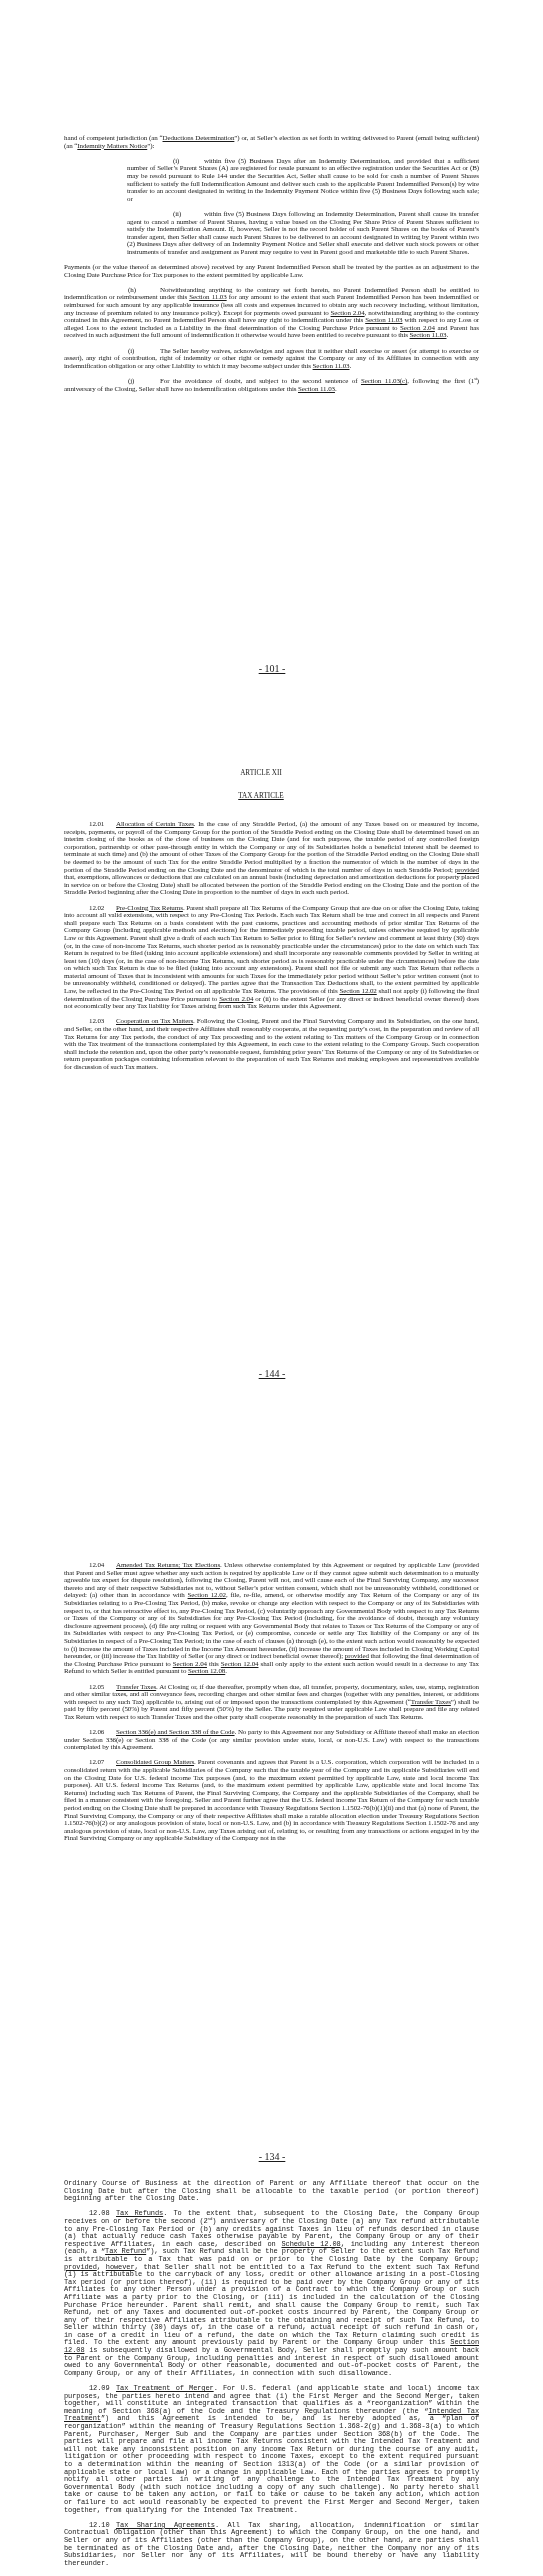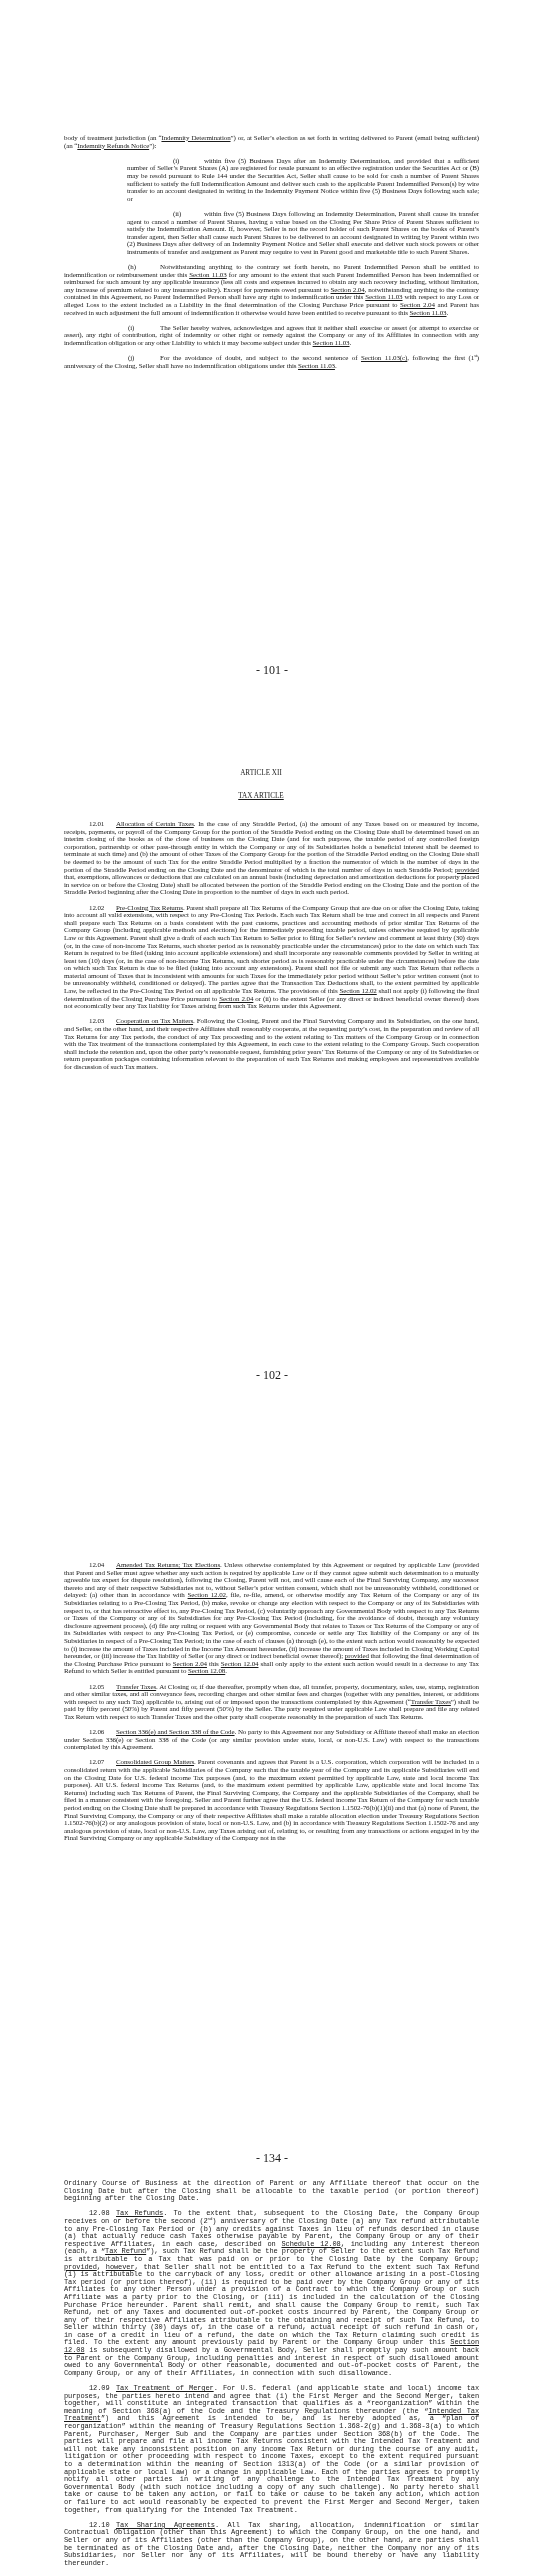--- a/index.html
+++ b/index.html
@@ -7,45 +7,46 @@
          font-family: "Liberation Serif", "DejaVu Serif", serif; color: #1a1a1a; }
   .block { position: absolute; left: 64px; width: 415px; font-size: 7px; line-height: 7.6px;
            text-align: justify; letter-spacing: -0.1px; }
   .block p { margin: 0 0 7.6px 0; }
   .para-indent { text-indent: 25px; }
   .sub-indent { margin-left: 63px !important; }
   .lbl { display: inline-block; }
   .sec-num { display: inline-block; width: 27px; }
   .u { text-decoration: underline; text-underline-offset: 1px; }
   sup { font-size: 4.1px; line-height: 0; vertical-align: 2.6px; }
-  .pgnum { position: absolute; left: 0; width: 544px; text-align: center; font-size: 12px; }
+  .pgnum { position: absolute; left: 0; width: 544px; text-align: center; font-size: 10px; text-decoration: underline; }
   .heading { position: absolute; left: 0; width: 522px; text-align: center; font-size: 7.2px; }
 </style>
 </head>
 <body>
 
 <div class="block" style="top:135px;">
-    <p><span>body of treatment jurisdiction (an “</span><span class="u">Indemnity Determination</span><span>”) or, at Seller’s election as set forth in writing delivered to Parent (email being sufficient) (an “</span><span class="u">Indemnity Refunds Notice</span><span>”):</span></p>
+    <p><span>hand of competent jurisdiction (an “</span><span class="u">Deductions Determination</span><span>”) or, at Seller’s election as set forth in writing delivered to Parent (email being sufficient) (an “</span><span class="u">Indemnity Matters Notice</span><span>”):</span></p>
     <p class="sub-indent"><span class="lbl" style="margin-left: 46px; width: 31px;">(i)</span><span>within five (5) Business Days after an Indemnity Determination, and provided that a sufficient number of Seller’s Parent Shares (A) are registered for resale pursuant to an effective registration under the Securities Act or (B) may be resold pursuant to Rule 144 under the Securities Act, Seller shall cause to be sold for cash a number of Parent Shares sufficient to satisfy the full Indemnification Amount and deliver such cash to the applicable Parent Indemnified Person(s) by wire transfer to an account designated in writing in the Indemnity Payment Notice within five (5) Business Days following such sale; or</span></p>
     <p class="sub-indent"><span class="lbl" style="margin-left: 46px; width: 31px;">(ii)</span><span>within five (5) Business Days following an Indemnity Determination, Parent shall cause its transfer agent to cancel a number of Parent Shares, having a value based on the Closing Per Share Price of Parent Shares sufficient to satisfy the Indemnification Amount. If, however, Seller is not the record holder of such Parent Shares on the books of Parent’s transfer agent, then Seller shall cause such Parent Shares to be delivered to an account designated in writing by Parent within two (2) Business Days after delivery of an Indemnity Payment Notice and Seller shall execute and deliver such stock powers or other instruments of transfer and assignment as Parent may require to vest in Parent good and marketable title to such Parent Shares.</span></p>
+    <p><span>Payments (or the value thereof as determined above) received by any Parent Indemnified Person shall be treated by the parties as an adjustment to the Closing Date Purchase Price for Tax purposes to the extent permitted by applicable Law.</span></p>
     <p class="para-indent"><span class="lbl" style="margin-left: 39px; width: 32px; text-indent: 0px;">(h)</span><span>Notwithstanding anything to the contrary set forth herein, no Parent Indemnified Person shall be entitled to indemnification or reimbursement under this </span><span class="u">Section 11.03</span><span> for any amount to the extent that such Parent Indemnified Person has been indemnified or reimbursed for such amount by any applicable insurance (less all costs and expenses incurred to obtain any such recovery including, without limitation, any increase of premium related to any insurance policy).  Except for payments owed pursuant to </span><span class="u">Section 2.04</span><span>, notwithstanding anything to the contrary contained in this Agreement, no Parent Indemnified Person shall have any right to indemnification under this </span><span class="u">Section 11.03</span><span> with respect to any Loss or alleged Loss to the extent included as a Liability in the final determination of the Closing Purchase Price pursuant to </span><span class="u">Section 2.04</span><span> and Parent has received in such adjustment the full amount of indemnification it otherwise would have been entitled to receive pursuant to this </span><span class="u">Section 11.03</span><span>.</span></p>
     <p class="para-indent"><span class="lbl" style="margin-left: 39px; width: 32px; text-indent: 0px;">(i)</span><span>The Seller hereby waives, acknowledges and agrees that it neither shall exercise or assert (or attempt to exercise or assert), any right of contribution, right of indemnity or other right or remedy against the Company or any of its Affiliates in connection with any indemnification obligation or any other Liability to which it may become subject under this </span><span class="u">Section 11.03</span><span>.</span></p>
     <p class="para-indent"><span class="lbl" style="margin-left: 39px; width: 32px; text-indent: 0px;">(j)</span><span>For the avoidance of doubt, and subject to the second sentence of </span><span class="u">Section 11.03(c)</span><span>, following the first (1</span><sup>st</sup><span>) anniversary of the Closing, Seller shall have no indemnification obligations under this </span><span class="u">Section 11.03</span><span>.</span></p>
   </div>
 <div class="pgnum" style="top:663px;">- 101 -</div>
 
 <div class="heading" style="top:769px;">ARTICLE XII</div>
 <div class="heading u" style="top:792px;">TAX ARTICLE</div>
 
 <div class="block" style="top:821px;">
     <p class="para-indent"><span class="sec-num" style="text-indent: 0px;">12.01</span><span class="u">Allocation of Certain Taxes</span><span>. In the case of any Straddle Period, (a) the amount of any Taxes based on or measured by income, receipts, payments, or payroll of the Company Group for the portion of the Straddle Period ending on the Closing Date shall be determined based on an interim closing of the books as of the close of business on the Closing Date (and for such purpose, the taxable period of any controlled foreign corporation, partnership or other pass-through entity in which the Company or any of its Subsidiaries holds a beneficial interest shall be deemed to terminate at such time) and (b) the amount of other Taxes of the Company Group for the portion of the Straddle Period ending on the Closing Date shall be deemed to be the amount of such Tax for the entire Straddle Period multiplied by a fraction the numerator of which is the number of days in the portion of the Straddle Period ending on the Closing Date and the denominator of which is the total number of days in such Straddle Period; </span><span class="u">provided</span><span> that, exemptions, allowances or deductions that are calculated on an annual basis (including depreciation and amortization deductions for property placed in service on or before the Closing Date) shall be allocated between the portion of the Straddle Period ending on the Closing Date and the portion of the Straddle Period beginning after the Closing Date in proportion to the number of days in each such period.</span></p>
     <p class="para-indent"><span class="sec-num" style="text-indent: 0px;">12.02</span><span class="u">Pre-Closing Tax Returns</span><span>. Parent shall prepare all Tax Returns of the Company Group that are due on or after the Closing Date, taking into account all valid extensions, with respect to any Pre-Closing Tax Periods. Each such Tax Return shall be true and correct in all respects and Parent shall prepare such Tax Returns on a basis consistent with the past customs, practices and accounting methods of prior similar Tax Returns of the Company Group (including applicable methods and elections) for the immediately preceding taxable period, unless otherwise required by applicable Law or this Agreement. Parent shall give a draft of each such Tax Return to Seller prior to filing for Seller’s review and comment at least thirty (30) days (or, in the case of non-income Tax Returns, such shorter period as is reasonably practicable under the circumstances) prior to the date on which such Tax Return is required to be filed (taking into account applicable extensions) and shall incorporate any reasonable comments provided by Seller in writing at least ten (10) days (or, in the case of non-income Tax Returns, such shorter period as is reasonably practicable under the circumstances) before the date on which such Tax Return is due to be filed (taking into account any extensions). Parent shall not file or submit any such Tax Return that reflects a material amount of Taxes that is inconsistent with amounts for such Taxes for the immediately prior period without Seller’s prior written consent (not to be unreasonably withheld, conditioned or delayed). The parties agree that the Transaction Tax Deductions shall, to the extent permitted by applicable Law, be reflected in the Pre-Closing Tax Period on all applicable Tax Returns. The provisions of this </span><span class="u">Section 12.02</span><span> shall not apply (i) following the final determination of the Closing Purchase Price pursuant to </span><span class="u">Section 2.04</span><span> or (ii) to the extent Seller (or any direct or indirect beneficial owner thereof) does not economically bear any Tax liability for Taxes arising from such Tax Returns under this Agreement.</span></p>
     <p class="para-indent"><span class="sec-num" style="text-indent: 0px;">12.03</span><span class="u">Cooperation on Tax Matters</span><span>. Following the Closing, Parent and the Final Surviving Company and its Subsidiaries, on the one hand, and Seller, on the other hand, and their respective Affiliates shall reasonably cooperate, at the requesting party’s cost, in the preparation and review of all Tax Returns for any Tax periods, the conduct of any Tax proceeding and to the extent relating to Tax matters of the Company Group or in connection with the Tax treatment of the transactions contemplated by this Agreement, in each case to the extent relating to the Company Group. Such cooperation shall include the retention and, upon the other party’s reasonable request, furnishing prior years’ Tax Returns of the Company or any of its Subsidiaries or return preparation packages containing information relevant to the preparation of such Tax Returns and making employees and representatives available for discussion of such Tax matters.</span></p>
   </div>
-<div class="pgnum" style="top:1368px;">- 102 -</div>
+<div class="pgnum" style="top:1368px;">- 144 -</div>
 
 <div class="block" style="top:1562px;">
     <p class="para-indent"><span class="sec-num" style="text-indent: 0px;">12.04</span><span class="u">Amended Tax Returns; Tax Elections</span><span>. Unless otherwise contemplated by this Agreement or required by applicable Law (provided that Parent and Seller must agree whether any such action is required by applicable Law or if they cannot agree submit such determination to a mutually agreeable tax expert for dispute resolution), following the Closing, Parent will not, and will cause each of the Final Surviving Company, any successor thereto and any of their respective Subsidiaries not to, without Seller’s prior written consent, which shall not be unreasonably withheld, conditioned or delayed: (a) other than in accordance with </span><span class="u">Section 12.02</span><span>, file, re-file, amend, or otherwise modify any Tax Return of the Company or any of its Subsidiaries relating to a Pre-Closing Tax Period, (b) make, revoke or change any election with respect to the Company or any of its Subsidiaries with respect to, or that has retroactive effect to, any Pre-Closing Tax Period, (c) voluntarily approach any Governmental Body with respect to any Tax Returns or Taxes of the Company or any of its Subsidiaries for any Pre-Closing Tax Period (including, for the avoidance of doubt, through any voluntary disclosure agreement process), (d) file any ruling or request with any Governmental Body that relates to Taxes or Tax Returns of the Company or any of its Subsidiaries with respect to any Pre-Closing Tax Period, or (e) compromise, concede or settle any Tax liability of the Company or any of its Subsidiaries in respect of a Pre-Closing Tax Period; in the case of each of clauses (a) through (e), to the extent such action would reasonably be expected to (i) increase the amount of Taxes included in the Income Tax Amount hereunder, (ii) increase the amount of Taxes included in Closing Working Capital hereunder, or (iii) increase the Tax liability of Seller (or any direct or indirect beneficial owner thereof); </span><span class="u">provided</span><span> that following the final determination of the Closing Purchase Price pursuant to </span><span class="u">Section 2.04</span><span> this </span><span class="u">Section 12.04</span><span> shall only apply to the extent such action would result in a decrease to any Tax Refund to which Seller is entitled pursuant to </span><span class="u">Section 12.08</span><span>.</span></p>
     <p class="para-indent"><span class="sec-num" style="text-indent: 0px;">12.05</span><span class="u">Transfer Taxes</span><span>. At Closing or, if due thereafter, promptly when due, all transfer, property, documentary, sales, use, stamp, registration and other similar taxes, and all conveyance fees, recording charges and other similar fees and charges (together with any penalties, interest, or additions with respect to any such Tax) applicable to, arising out of or imposed upon the transactions contemplated by this Agreement (“</span><span class="u">Transfer Taxes</span><span>”) shall be paid by fifty percent (50%) by Parent and fifty percent (50%) by the Seller. The party required under applicable Law shall prepare and file any related Tax Return with respect to such Transfer Taxes and the other party shall cooperate reasonably in the preparation of such Tax Returns.</span></p>
     <p class="para-indent"><span class="sec-num" style="text-indent: 0px;">12.06</span><span class="u">Section 336(e) and Section 338 of the Code</span><span>. No party to this Agreement nor any Subsidiary or Affiliate thereof shall make an election under Section 336(e) or Section 338 of the Code (or any similar provision under state, local, or non-U.S. Law) with respect to the transactions contemplated by this Agreement.</span></p>
     <p class="para-indent"><span class="sec-num" style="text-indent: 0px;">12.07</span><span class="u">Consolidated Group Matters</span><span>. Parent covenants and agrees that Parent is a U.S. corporation, which corporation will be included in a consolidated return with the applicable Subsidiaries of the Company such that the taxable year of the Company and its applicable Subsidiaries will end on the Closing Date for U.S. federal income Tax purposes (and, to the maximum extent permitted by applicable Law, state and local income Tax purposes). All U.S. federal income Tax Returns (and, to the maximum extent permitted by applicable Law, applicable state and local income Tax Returns) including such Tax Returns of Parent, the Final Surviving Company, the Company and the applicable Subsidiaries of the Company, shall be filed in a manner consistent with the foregoing. Seller and Parent further agree that the U.S. federal income Tax Return of the Company for such taxable period ending on the Closing Date shall be prepared in accordance with Treasury Regulations Section 1.1502-76(b)(1)(ii) and that (a) none of Parent, the Final Surviving Company, the Company or any of their respective Affiliates shall make a ratable allocation election under Treasury Regulations Section 1.1502-76(b)(2) or any analogous provision of state, local or non-U.S. Law, and (b) in accordance with Treasury Regulations Section 1.1502-76 and any analogous provision of state, local or non-U.S. Law, any Taxes arising out of, relating to, or resulting from any transactions or actions engaged in by the Final Surviving Company or any applicable Subsidiary of the Company not in the</span></p>
   </div>
 <div class="pgnum" style="top:2151px;">- 134 -</div>
 
 <div class="block" style="top:2180px;font-family:Liberation Mono, monospace;">

